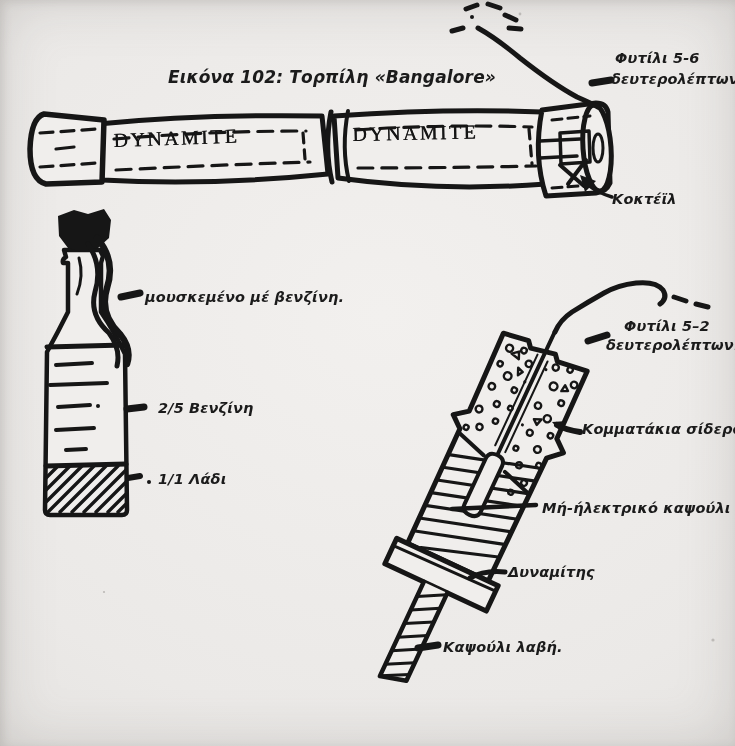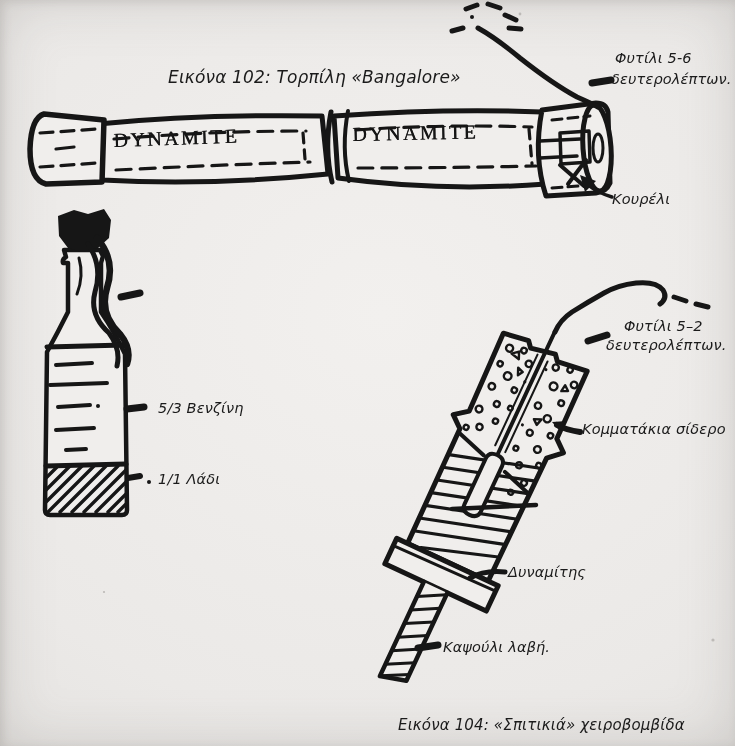--- a/index.html
+++ b/index.html
@@ -8,21 +8,21 @@
     width:735px;height:746px;
     overflow:hidden;
     background:
       radial-gradient(120% 100% at 52% 42%, #f2f0ee 0%, #ebe9e7 55%, #dfddda 100%);
     box-shadow: inset 0 0 55px rgba(110,105,100,0.22), inset 3px 2px 10px rgba(110,105,100,0.18);
     font-family:"DejaVu Sans", sans-serif;
   }
   svg.art{position:absolute;left:0;top:0;}
   .lbl{
     position:absolute;
-    font-style:italic;font-weight:normal;
+    font-style:italic;font-weight:bold;
     font-size:14.5px;line-height:1.15;
     color:#1b1b1b;letter-spacing:0.15px;
     white-space:nowrap;transform-origin:left top;
   }
   .cap{font-size:17px;}
   .dyn{
     position:absolute;
     font-family:"Liberation Serif","DejaVu Serif",serif;
     font-size:20px;letter-spacing:2.4px;color:#151515;
     text-shadow:0.45px 0 0 #151515;
@@ -225,29 +225,30 @@
   </svg>
 
   <div class="lbl cap" style="left:168px;top:68px">Εικόνα 102: Τορπίλη «Bangalore»</div>
 
   <div class="dyn" style="left:113px;top:129px;transform:rotate(-2deg)">DYNAMITE</div>
   <div class="dyn" style="left:352px;top:123px;transform:rotate(-1.2deg)">DYNAMITE</div>
 
   <div class="lbl" style="left:615px;top:50px">Φυτίλι 5-6</div>
   <div class="lbl" style="left:611px;top:71px">δευτερολέπτων.</div>
 
-  <div class="lbl" style="left:612px;top:191px">Κουρέλι</div>
-
-
-  <div class="lbl" style="left:158px;top:400px">5/3 Βενζίνη</div>
+  <div class="lbl" style="left:612px;top:191px">Κοκτέϊλ</div>
+
+  <div class="lbl" style="left:145px;top:289px">μουσκεμένο μέ βενζίνη.</div>
+
+  <div class="lbl" style="left:158px;top:400px">2/5 Βενζίνη</div>
   <div class="lbl" style="left:158px;top:471px">1/1 Λάδι</div>
 
 
   <div class="lbl" style="left:624px;top:318px">Φυτίλι 5–2</div>
   <div class="lbl" style="left:606px;top:337px">δευτερολέπτων.</div>
 
   <div class="lbl" style="left:582px;top:421px">Κομματάκια σίδερο</div>
+  <div class="lbl" style="left:542px;top:500px">Μή-ήλεκτρικό καψούλι</div>
   <div class="lbl" style="left:508px;top:564px">Δυναμίτης</div>
   <div class="lbl" style="left:443px;top:639px">Καψούλι λαβή.</div>
 
-  <div class="lbl" style="left:398px;top:717px;font-size:15px">Εικόνα 104: «Σπιτικιά» χειροβομβίδα</div>
 
 </div>
 
 </body></html>

